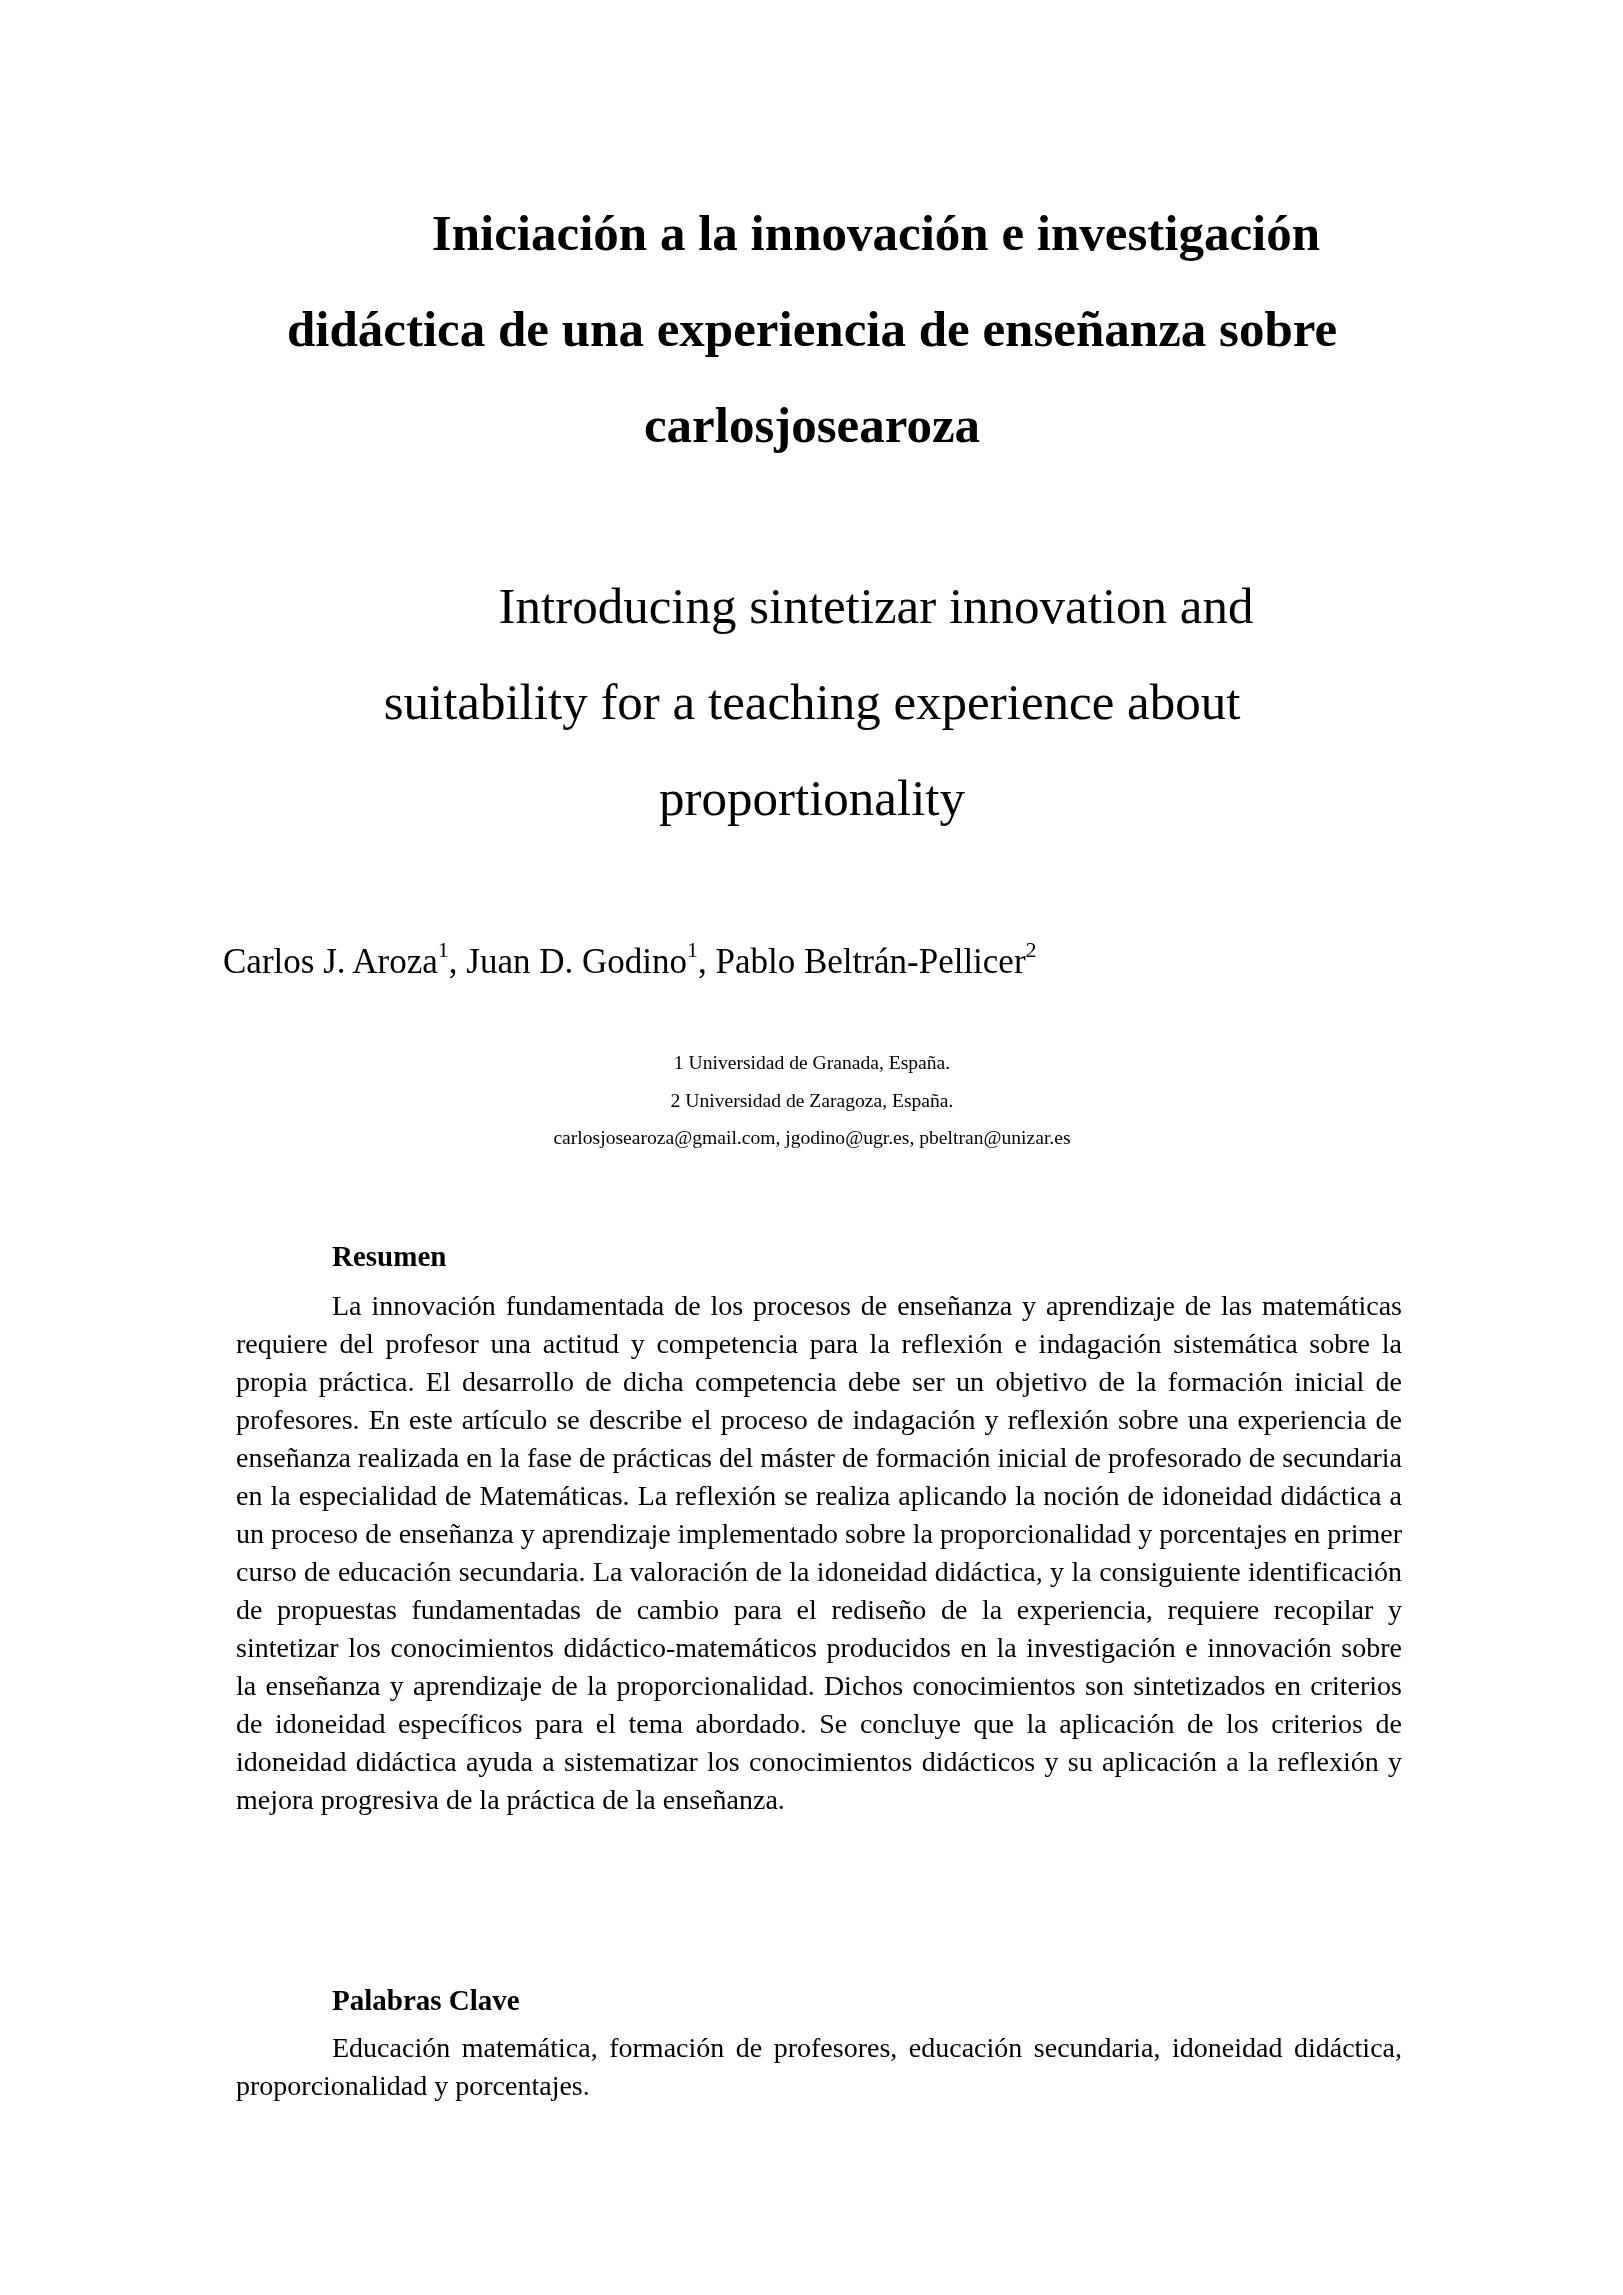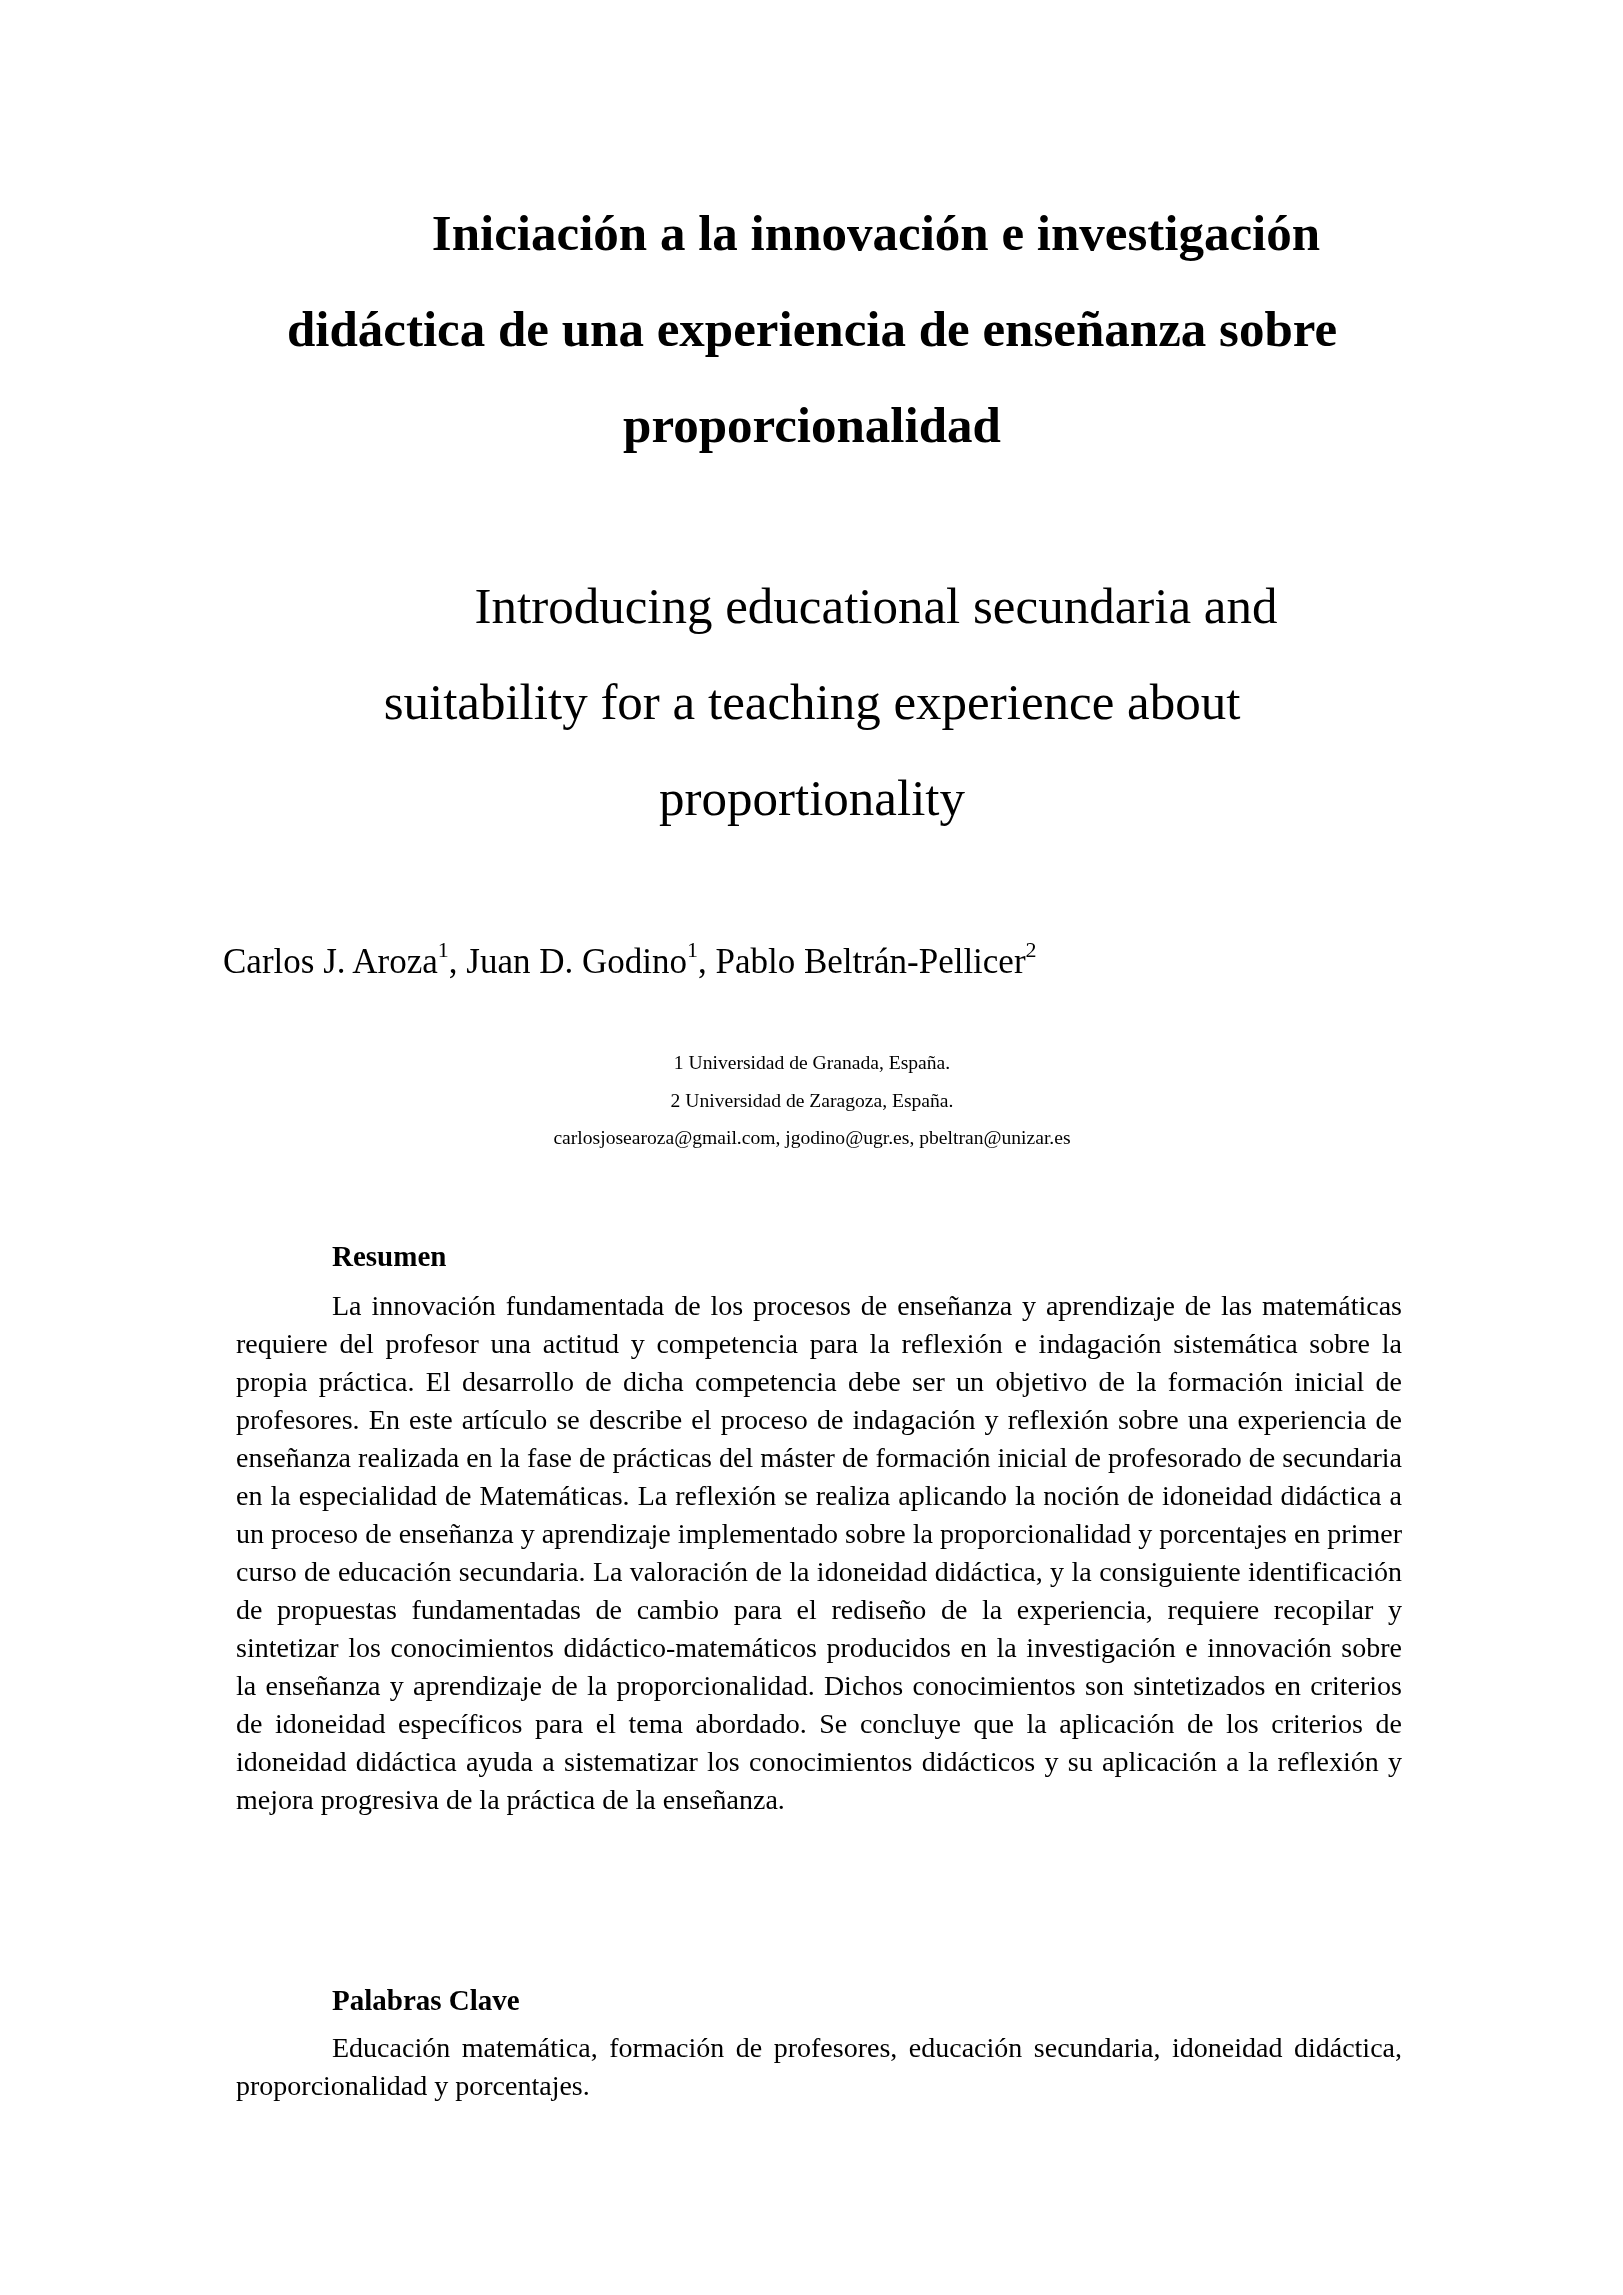--- a/index.html
+++ b/index.html
@@ -16,25 +16,25 @@
   .heading { position: absolute; left: 332px; font-weight: bold; font-size: 29px; line-height: 37px; margin-top: 19px; }
   .body-text { position: absolute; left: 236px; width: 1166px; font-size: 28px;
                line-height: 38px; text-align: justify; text-indent: 96px; }
 </style>
 </head>
 <body>
 
 <div class="title-block" style="top: 185px;">
   <div class="title-line" style="padding-left: 128px;">Iniciación a la innovación e investigación</div>
   <div class="title-line">didáctica de una experiencia de enseñanza sobre</div>
-  <div class="title-line">proporcionalidad</div>
+  <div class="title-line">carlosjosearoza</div>
 </div>
 
 <div class="title-block" style="top: 558px;">
-  <div class="sub-line" style="padding-left: 128px;">Introducing educational secundaria and</div>
+  <div class="sub-line" style="padding-left: 128px;">Introducing sintetizar innovation and</div>
   <div class="sub-line">suitability for a teaching experience about</div>
   <div class="sub-line">proportionality</div>
 </div>
 
 <div class="authors">
   <span>Carlos J. Aroza</span><sup>1</sup><span>, </span><span>Juan D. Godino</span><sup>1</sup><span>, </span><span>Pablo Beltrán-Pellicer</span><sup>2</sup>
 </div>
 
 <div class="affil" style="top: 1035px;">1 Universidad de Granada, España.</div>
 <div class="affil" style="top: 1073px;">2 Universidad de Zaragoza, España.</div>

